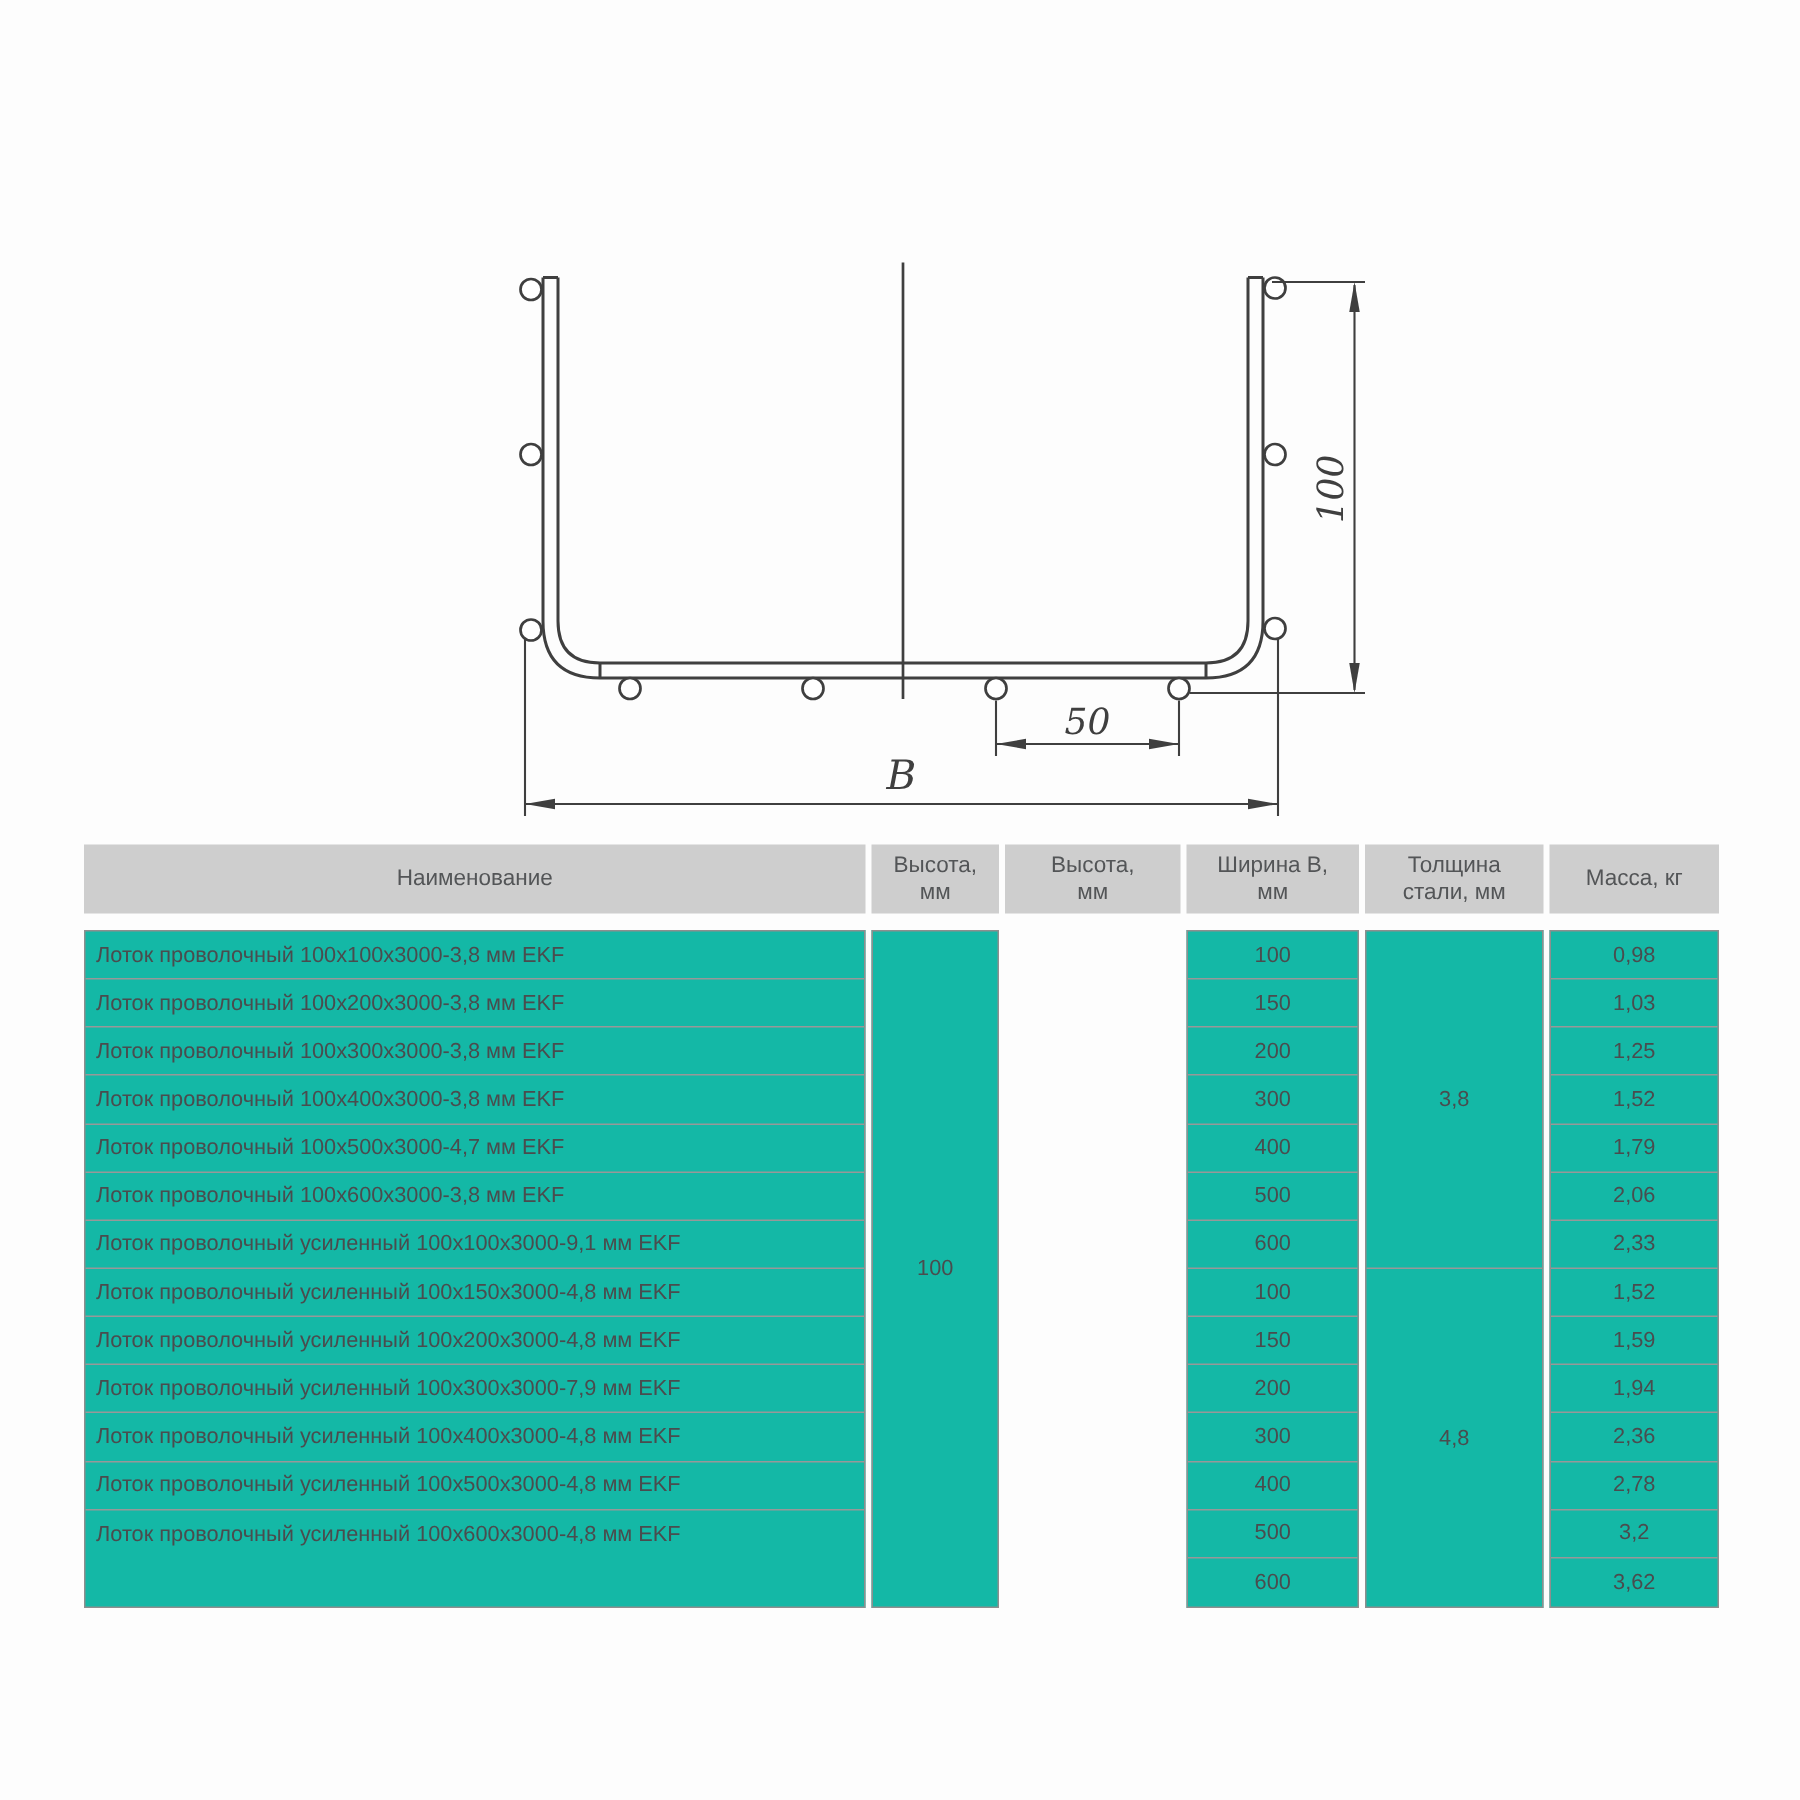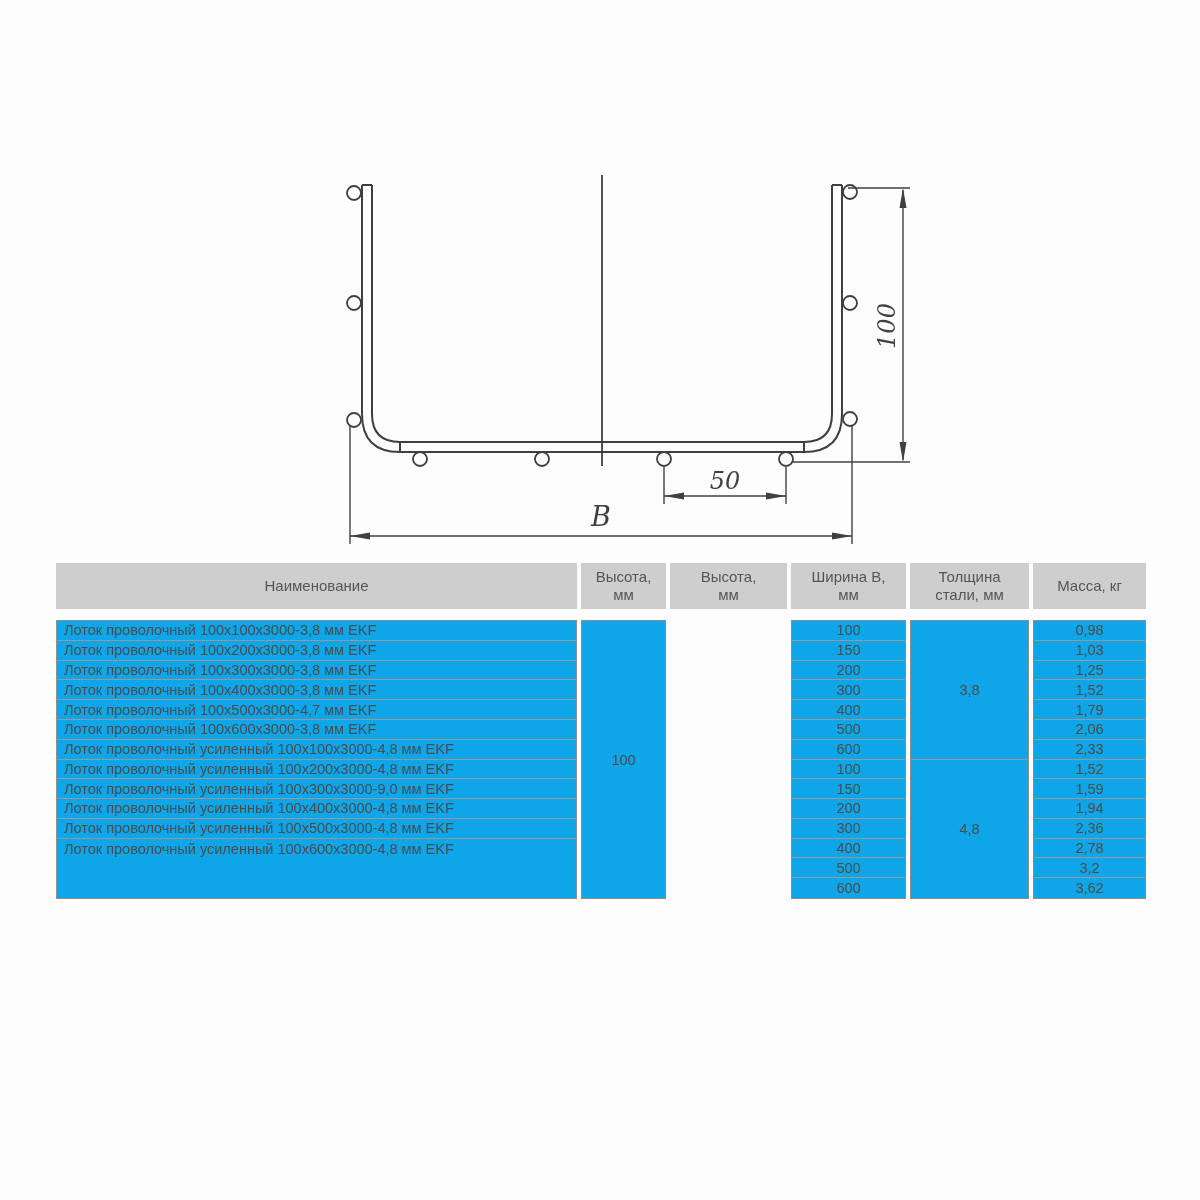--- a/index.html
+++ b/index.html
@@ -20,21 +20,21 @@
     column-gap:4px;
     border-radius:26px;
   }
   .thead{
     height:46px;background:#cecece;
     display:flex;align-items:center;justify-content:center;
     text-align:center;font-size:15px;line-height:1.22;
     white-space:pre-line;margin-bottom:11px;color:#535557;
   }
   .tbody{
-    border:1px solid #8e8e8e;height:279px;background:#0ea5e9;
+    border:1px solid #8e8e8e;height:452px;background:#14b8a6;
     display:grid;box-sizing:border-box;
   }
   .rows14{grid-template-rows:repeat(14,1fr);}
   .rows2{grid-template-rows:repeat(2,1fr);}
   .rows1{grid-template-rows:1fr;}
   .cell{
     display:flex;align-items:center;justify-content:center;
     font-size:14.5px;border-bottom:1px solid #989898;
     box-sizing:border-box;overflow:hidden;white-space:nowrap;
   }
@@ -113,23 +113,24 @@
 
   <div>
     <div class="thead">Наименование</div>
     <div class="tbody rows14">
       <div class="cell name">Лоток проволочный 100х100х3000-3,8 мм EKF</div>
       <div class="cell name">Лоток проволочный 100х200х3000-3,8 мм EKF</div>
       <div class="cell name">Лоток проволочный 100х300х3000-3,8 мм EKF</div>
       <div class="cell name">Лоток проволочный 100х400х3000-3,8 мм EKF</div>
       <div class="cell name">Лоток проволочный 100х500х3000-4,7 мм EKF</div>
       <div class="cell name">Лоток проволочный 100х600х3000-3,8 мм EKF</div>
-      <div class="cell name">Лоток проволочный усиленный 100х100х3000-4,8 мм EKF</div>
+      <div class="cell name">Лоток проволочный усиленный 100х100х3000-9,1 мм EKF</div>
+      <div class="cell name">Лоток проволочный усиленный 100х150х3000-4,8 мм EKF</div>
       <div class="cell name">Лоток проволочный усиленный 100х200х3000-4,8 мм EKF</div>
-      <div class="cell name">Лоток проволочный усиленный 100х300х3000-9,0 мм EKF</div>
+      <div class="cell name">Лоток проволочный усиленный 100х300х3000-7,9 мм EKF</div>
       <div class="cell name">Лоток проволочный усиленный 100х400х3000-4,8 мм EKF</div>
       <div class="cell name">Лоток проволочный усиленный 100х500х3000-4,8 мм EKF</div>
       <div class="cell name">Лоток проволочный усиленный 100х600х3000-4,8 мм EKF</div>
     </div>
   </div>
 
   <div>
     <div class="thead">Высота,
 мм</div>
     <div class="tbody rows1">

